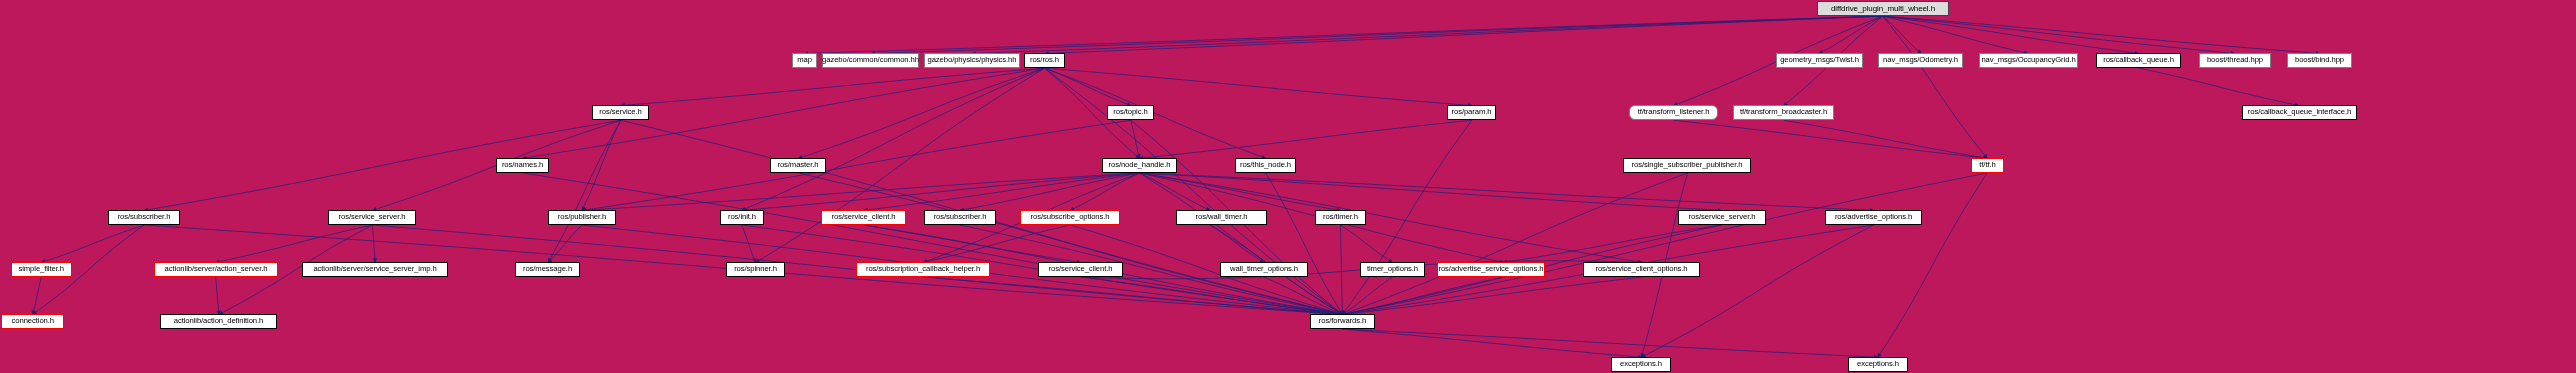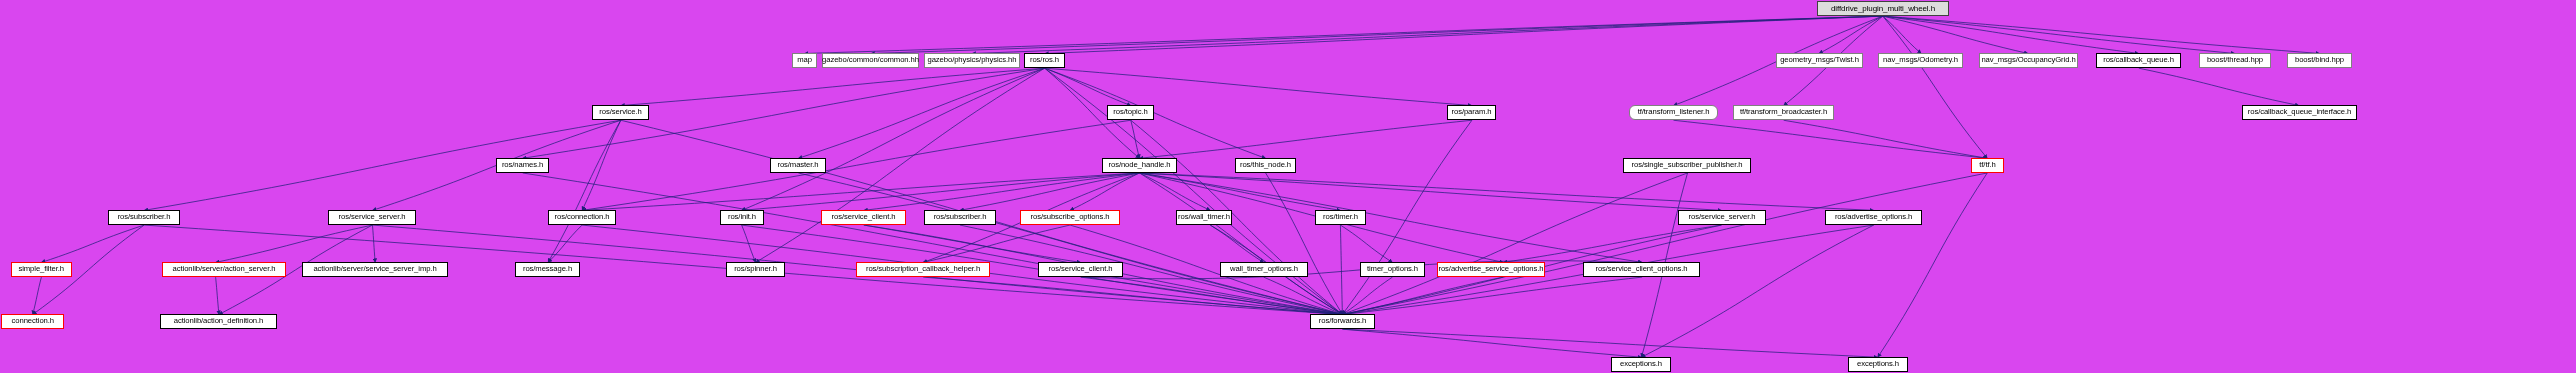--- a/index.html
+++ b/index.html
@@ -2,21 +2,21 @@
 <html style="font-size:10.7px"><head>
 <meta charset="utf-8">
 <style>
   html,body{margin:0;padding:0;background:#ffffff;}
   #graph{
     position:relative;
     width:2576px;
     height:374px;
     overflow:hidden;
     font-family:"Liberation Sans", sans-serif;
-    background:#d946ef;
+    background:#be185d;
   }
   #edges{position:absolute;left:0;top:0;width:2576px;height:374px;}
   .node{
     position:absolute;
     box-sizing:border-box;
     background:#ffffff;
     border:0.7px solid #808080;
     color:#000000;
     font-size:7.7px;
     line-height:1;
@@ -155,31 +155,31 @@
       <div class="node" style="left: 1733px; top: 105px; width: 101px;">tf/transform_broadcaster.h</div>
       <div class="node b1" style="left: 2242px; top: 105px; width: 115px;">ros/callback_queue_interface.h</div>
       <div class="node b1" style="left: 496px; top: 158px; width: 53px;">ros/names.h</div>
       <div class="node b1" style="left: 770px; top: 158px; width: 56px;">ros/master.h</div>
       <div class="node b1" style="left: 1102px; top: 158px; width: 75px;">ros/node_handle.h</div>
       <div class="node b1" style="left: 1235px; top: 158px; width: 61px;">ros/this_node.h</div>
       <div class="node b1" style="left: 1623px; top: 158px; width: 128px;">ros/single_subscriber_publisher.h</div>
       <div class="node red" style="left: 1971px; top: 158px; width: 33px;">tf/tf.h</div>
       <div class="node b1" style="left: 108px; top: 210px; width: 72px;">ros/subscriber.h</div>
       <div class="node b1" style="left: 328px; top: 210px; width: 88px;">ros/service_server.h</div>
-      <div class="node b1" style="left: 548px; top: 210px; width: 68px;">ros/connection.h</div>
+      <div class="node b1" style="left: 548px; top: 210px; width: 68px;">ros/publisher.h</div>
       <div class="node b1" style="left: 720px; top: 210px; width: 44px;">ros/init.h</div>
       <div class="node red" style="left: 821px; top: 210px; width: 85px;">ros/service_client.h</div>
       <div class="node b1" style="left: 924px; top: 210px; width: 72px;">ros/subscriber.h</div>
       <div class="node red" style="left: 1020px; top: 210px; width: 100px;">ros/subscribe_options.h</div>
-      <div class="node b1" style="left: 1176px; top: 210px; width: 56px;">ros/wall_timer.h</div>
+      <div class="node b1" style="left: 1176px; top: 210px; width: 91px;">ros/wall_timer.h</div>
       <div class="node b1" style="left: 1315px; top: 210px; width: 51px;">ros/timer.h</div>
       <div class="node b1" style="left: 1678px; top: 210px; width: 88px;">ros/service_server.h</div>
       <div class="node b1" style="left: 1825px; top: 210px; width: 97px;">ros/advertise_options.h</div>
       <div class="node red" style="left: 10.7px; top: 262px; width: 61px;">simple_filter.h</div>
-      <div class="node red" style="left: 154px; top: 262px; width: 124px; margin-left: 8px;">actionlib/server/action_server.h</div>
+      <div class="node red" style="left: 154px; top: 262px; width: 124px;">actionlib/server/action_server.h</div>
       <div class="node b1" style="left: 302px; top: 262px; width: 146px;">actionlib/server/service_server_imp.h</div>
       <div class="node b1" style="left: 515px; top: 262px; width: 65px;">ros/message.h</div>
       <div class="node b1" style="left: 726px; top: 262px; width: 59px;">ros/spinner.h</div>
       <div class="node red" style="left: 856px; top: 262px; width: 134px;">ros/subscription_callback_helper.h</div>
       <div class="node b1" style="left: 1038px; top: 262px; width: 85px;">ros/service_client.h</div>
       <div class="node b1" style="left: 1220px; top: 262px; width: 88px;">wall_timer_options.h</div>
       <div class="node b1" style="left: 1360px; top: 262px; width: 65px;">timer_options.h</div>
       <div class="node red" style="left: 1437px; top: 262px; width: 108px;">ros/advertise_service_options.h</div>
       <div class="node b1" style="left: 1583px; top: 262px; width: 117px;">ros/service_client_options.h</div>
       <div class="node red" style="left: 1.3px; top: 314px; width: 63px;">connection.h</div>

